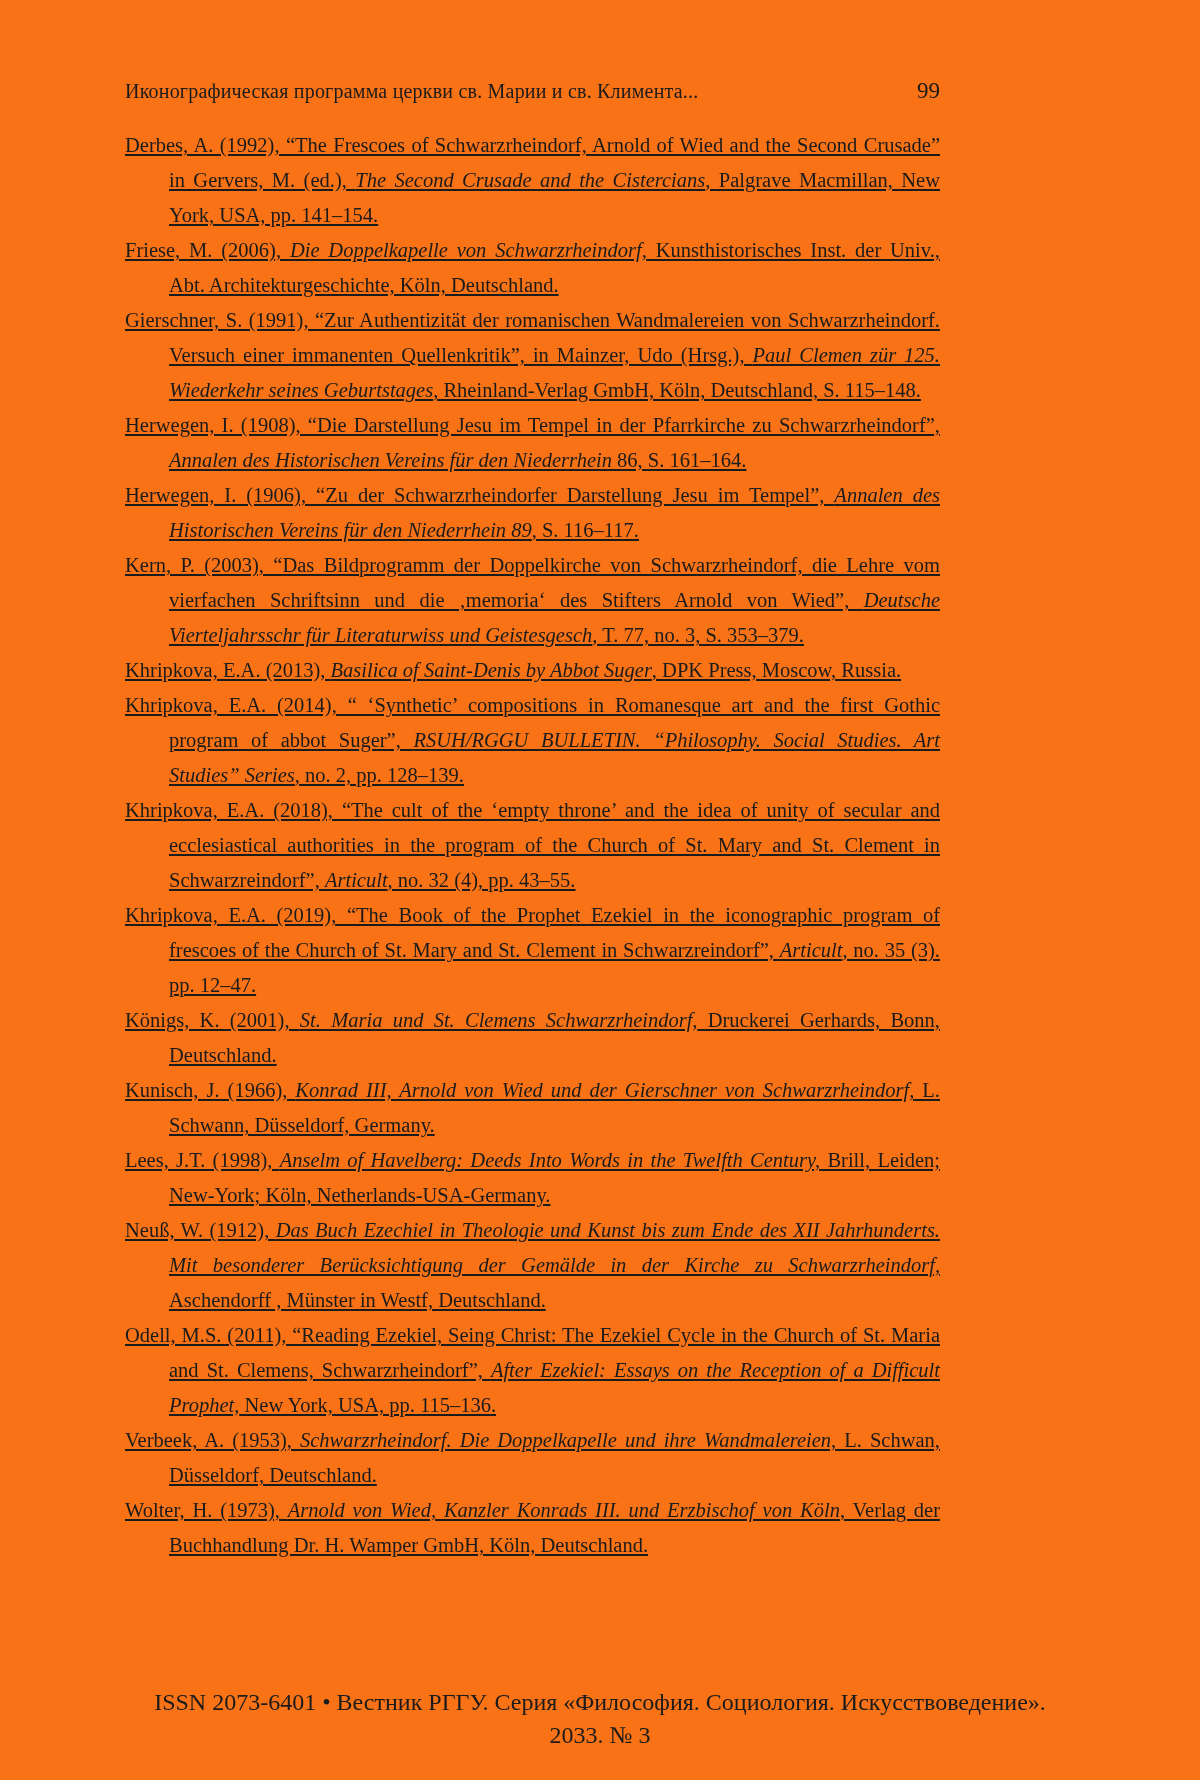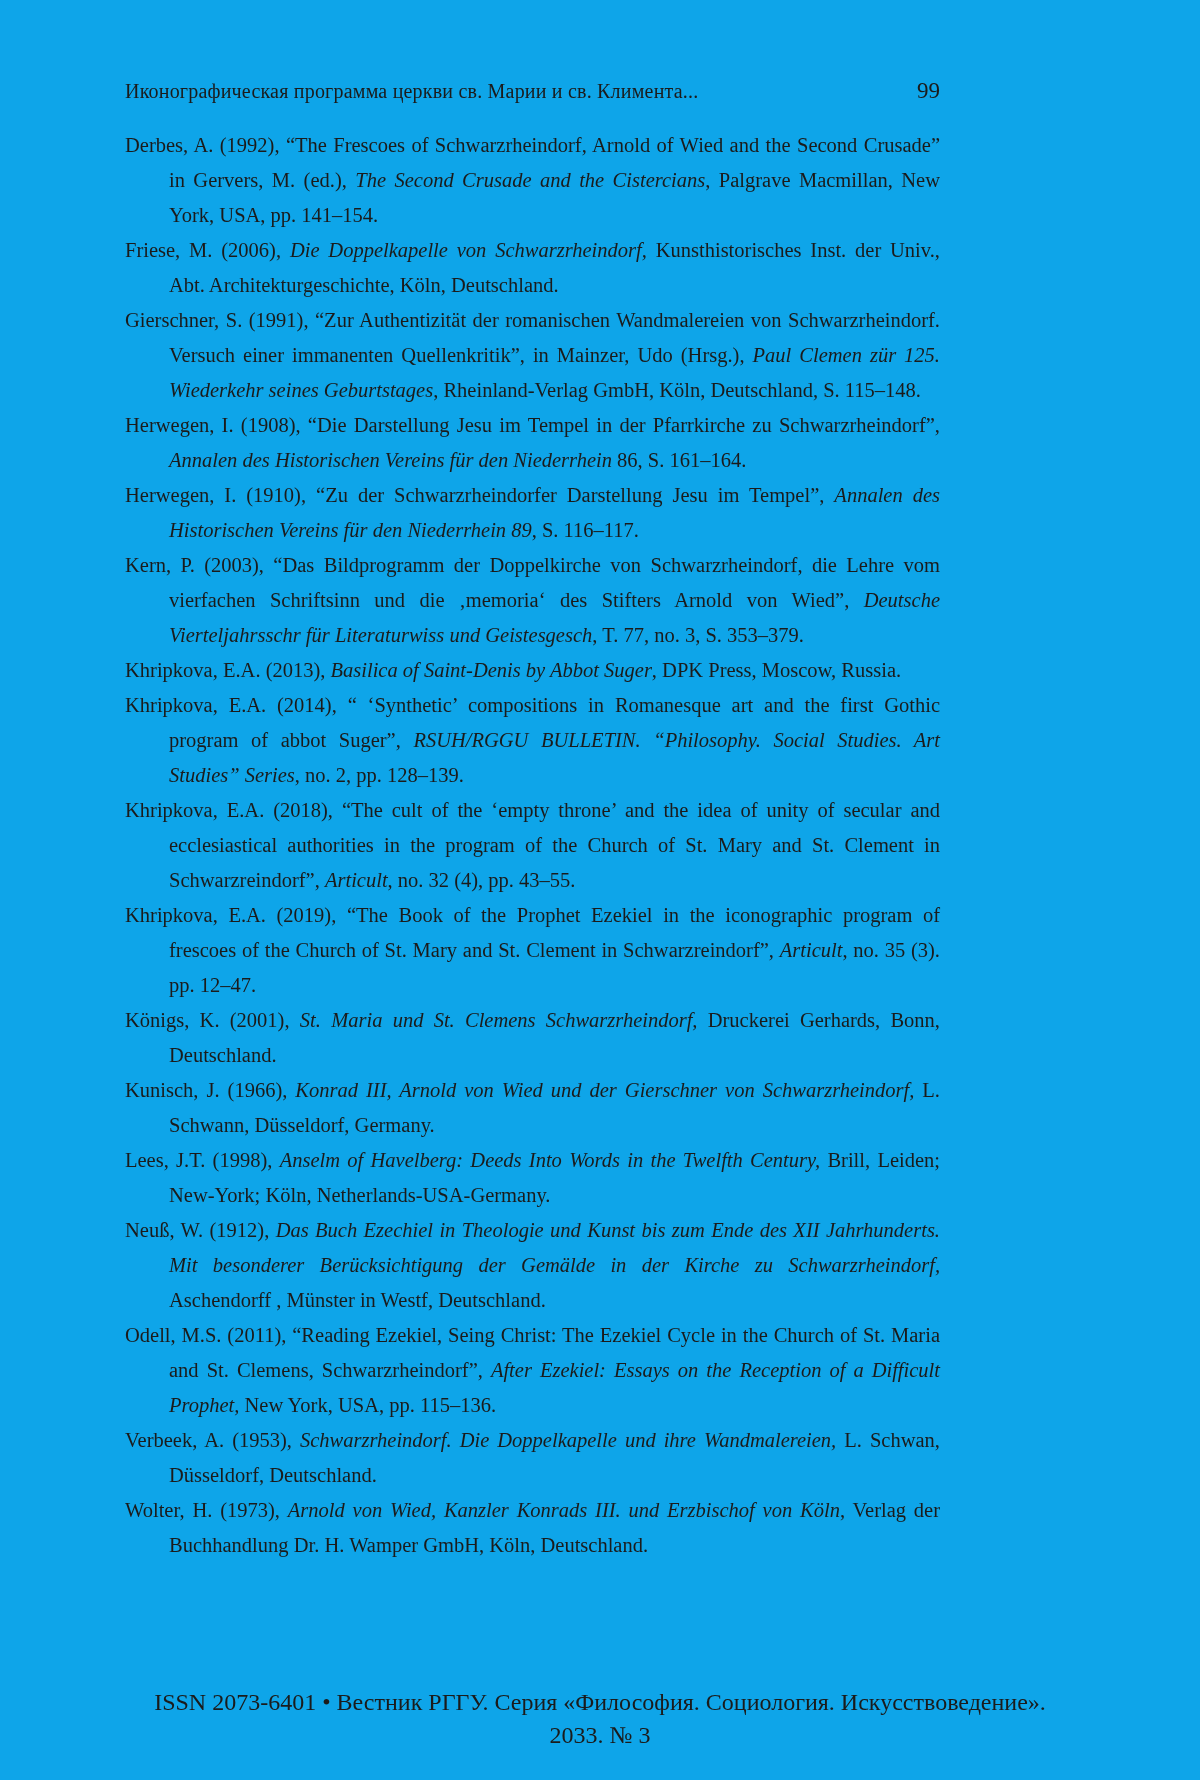--- a/index.html
+++ b/index.html
@@ -8,21 +8,21 @@
     width: 1200px;
     height: 1780px;
     margin: 0 auto;
     font-family: "Liberation Serif", serif;
     color: #1b1b1b;
     position: relative;
   }
   .page {
     width: 1200px;
     height: 1780px;
-    background: #0ea5e9;
+    background: #f97316;
     position: relative;
     overflow: hidden;
   }
   .content {
     position: absolute;
     top: 78px;
     left: 125px;
     width: 815px;
   }
   .page-header {
@@ -39,20 +39,21 @@
     font-size: 23px;
   }
   .references {
     font-size: 20.5px;
     line-height: 35px;
     text-align: justify;
   }
   .ref {
     padding-left: 44px;
     text-indent: -44px;
+    text-decoration: underline;
   }
   .it { font-style: italic; }
   .page-footer {
     position: absolute;
     left: 0;
     right: 0;
     bottom: 28px;
     text-align: center;
     font-size: 24px;
     line-height: 33px;
@@ -65,21 +66,21 @@
   <div class="content">
     <header class="page-header">
       <span class="running-title">Иконографическая программа церкви св. Марии и св. Климента...</span>
       <span class="page-number">99</span>
     </header>
     <main class="references">
         <p class="ref"><span>Derbes, A. (1992), “The Frescoes of Schwarzrheindorf, Arnold of Wied and the Second Crusade” in Gervers, M. (ed.), </span><span class="it">The Second Crusade and the Cistercians</span><span>, Palgrave Macmillan, New York, USA, pp. 141–154.</span></p>
         <p class="ref"><span>Friese, M. (2006), </span><span class="it">Die Doppelkapelle von Schwarzrheindorf,</span><span> Kunsthistorisches Inst. der Univ., Abt. Architekturgeschichte, Köln, Deutschland.</span></p>
         <p class="ref"><span>Gierschner, S. (1991), “Zur Authentizität der romanischen Wandmalereien von Schwarzrheindorf. Versuch einer immanenten Quellenkritik”, in Mainzer, Udo (Hrsg.), </span><span class="it">Paul Clemen zür 125. Wiederkehr seines Geburtstages</span><span>, Rheinland-Verlag GmbH, Köln, Deutschland, S. 115–148.</span></p>
         <p class="ref"><span>Herwegen, I. (1908), “Die Darstellung Jesu im Tempel in der Pfarrkirche zu Schwarzrheindorf”, </span><span class="it">Annalen des Historischen Vereins für den Niederrhein</span><span> 86, S. 161–164.</span></p>
-        <p class="ref"><span>Herwegen, I. (1910), “Zu der Schwarzrheindorfer Darstellung Jesu im Tempel”, </span><span class="it">Annalen des Historischen Vereins für den Niederrhein 89</span><span>, S. 116–117.</span></p>
+        <p class="ref"><span>Herwegen, I. (1906), “Zu der Schwarzrheindorfer Darstellung Jesu im Tempel”, </span><span class="it">Annalen des Historischen Vereins für den Niederrhein 89</span><span>, S. 116–117.</span></p>
         <p class="ref"><span>Kern, P. (2003), “Das Bildprogramm der Doppelkirche von Schwarzrheindorf, die Lehre vom vierfachen Schriftsinn und die ‚memoria‘ des Stifters Arnold von Wied”, </span><span class="it">Deutsche Vierteljahrsschr für Literaturwiss und Geistesgesch</span><span>, T. 77, no. 3, S. 353–379.</span></p>
         <p class="ref"><span>Khripkova, E.A. (2013), </span><span class="it">Basilica of Saint-Denis by Abbot Suger</span><span>, DPK Press, Moscow, Russia.</span></p>
         <p class="ref"><span>Khripkova, E.A. (2014), “ ‘Synthetic’ compositions in Romanesque art and the first Gothic program of abbot Suger”, </span><span class="it">RSUH/RGGU BULLETIN. “Philosophy. Social Studies. Art Studies” Series</span><span>, no. 2, pp. 128–139.</span></p>
         <p class="ref"><span>Khripkova, E.A. (2018), “The cult of the ‘empty throne’ and the idea of unity of secular and ecclesiastical authorities in the program of the Church of St. Mary and St. Clement in Schwarzreindorf”, </span><span class="it">Articult</span><span>, no. 32 (4), pp. 43–55.</span></p>
         <p class="ref"><span>Khripkova, E.A. (2019), “The Book of the Prophet Ezekiel in the iconographic program of frescoes of the Church of St. Mary and St. Clement in Schwarzreindorf”, </span><span class="it">Articult</span><span>, no. 35 (3). pp. 12–47.</span></p>
         <p class="ref"><span>Königs, K. (2001), </span><span class="it">St. Maria und St. Clemens Schwarzrheindorf,</span><span> Druckerei Gerhards, Bonn, Deutschland.</span></p>
         <p class="ref"><span>Kunisch, J. (1966), </span><span class="it">Konrad III, Arnold von Wied und der Gierschner von Schwarzrheindorf,</span><span> L. Schwann, Düsseldorf, Germany.</span></p>
         <p class="ref"><span>Lees, J.T. (1998), </span><span class="it">Anselm of Havelberg: Deeds Into Words in the Twelfth Century,</span><span> Brill, Leiden; New-York; Köln, Netherlands-USA-Germany.</span></p>
         <p class="ref"><span>Neuß, W. (1912), </span><span class="it">Das Buch Ezechiel in Theologie und Kunst bis zum Ende des XII Jahrhunderts. Mit besonderer Berücksichtigung der Gemälde in der Kirche zu Schwarzrheindorf,</span><span> Aschendorff , Münster in Westf, Deutschland.</span></p>
         <p class="ref"><span>Odell, M.S. (2011), “Reading Ezekiel, Seing Christ: The Ezekiel Cycle in the Church of St. Maria and St. Clemens, Schwarzrheindorf”, </span><span class="it">After Ezekiel: Essays on the Reception of a Difficult Prophet,</span><span> New York, USA, pp. 115–136.</span></p>

